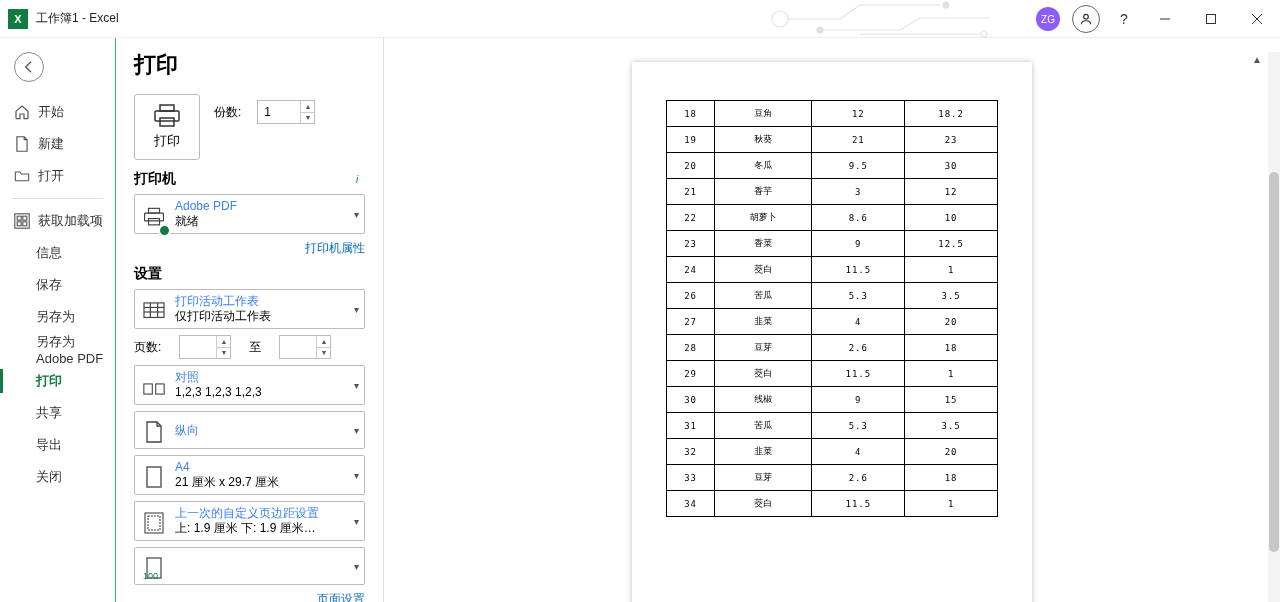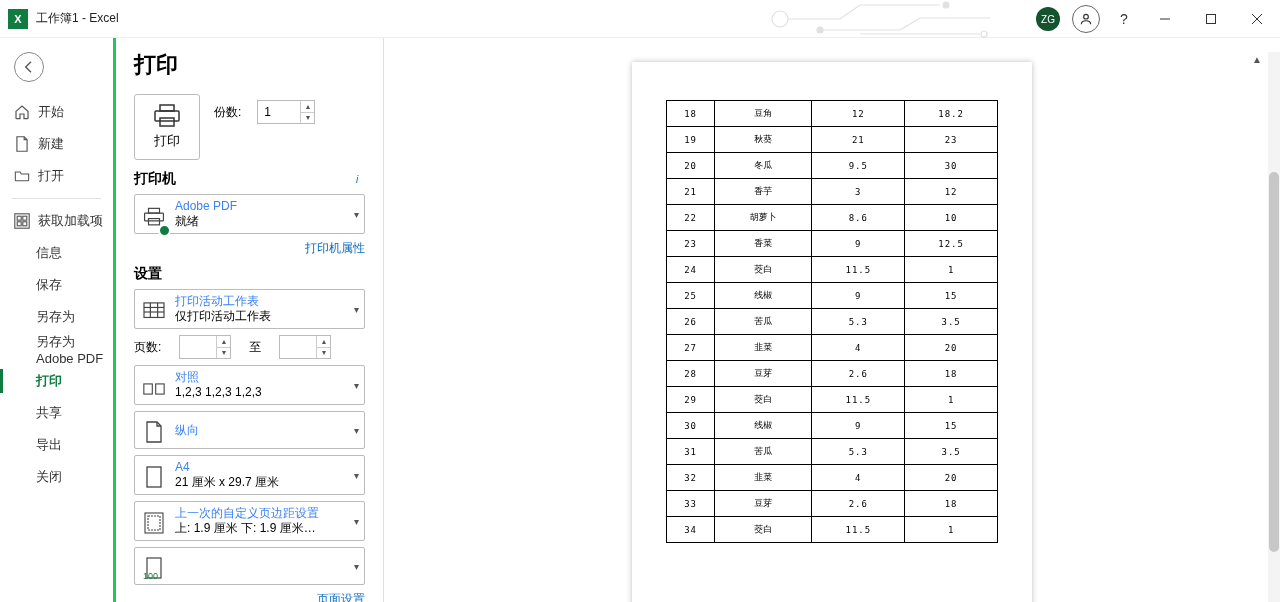--- a/index.html
+++ b/index.html
@@ -2,29 +2,29 @@
 <html><head>
 <meta charset="utf-8">
 <style>
 * { margin: 0; padding: 0; box-sizing: border-box; font-family: "Segoe UI", "Microsoft YaHei", sans-serif; }
 html, body { width: 1280px; height: 602px; overflow: hidden; background: #fff; }
 
 .titlebar { height: 38px; display: flex; align-items: center; background: #fff; border-bottom: 1px solid #eee; position: relative; }
 .titlebar .app-icon { width: 20px; height: 20px; background: #107c41; margin: 0 8px; display: flex; align-items: center; justify-content: center; color: #fff; font-size: 11px; font-weight: bold; }
 .titlebar .title { font-size: 12px; color: #222; }
 .titlebar .right { position: absolute; right: 0; top: 0; height: 38px; display: flex; align-items: center; }
-.titlebar .avatar { width: 24px; height: 24px; border-radius: 50%; background: #14532d; color: #fff; font-size: 10px; display: flex; align-items: center; justify-content: center; margin: 0 6px; }
+.titlebar .avatar { width: 24px; height: 24px; border-radius: 50%; background: #8b5cf6; color: #fff; font-size: 10px; display: flex; align-items: center; justify-content: center; margin: 0 6px; }
 .titlebar .outline-btn { width: 28px; height: 28px; border-radius: 50%; border: 1px solid #666; display: flex; align-items: center; justify-content: center; margin: 0 6px; font-size: 13px; color: #333; cursor: pointer; }
 .titlebar .help-btn { width: 36px; height: 36px; display: flex; align-items: center; justify-content: center; font-size: 14px; color: #333; cursor: pointer; }
 .titlebar .wincontrol { width: 46px; height: 38px; display: flex; align-items: center; justify-content: center; cursor: pointer; color: #333; }
 .titlebar .deco { position: absolute; top: 0; right: 260px; height: 38px; width: 260px; opacity: 0.25; }
 
 .body-row { display: flex; height: 564px; }
 
-.sidebar { width: 116px; background: #fff; border-right: 3px solid #22c55e; padding-top: 8px; }
+.sidebar { width: 116px; background: #fff; border-right: 1px solid #22c55e; padding-top: 8px; }
 .sidebar .back { width: 30px; height: 30px; margin: 6px 0 14px 14px; border: 1px solid #888; border-radius: 50%; display: flex; align-items: center; justify-content: center; cursor: pointer; }
 .sidebar .nav-item { display: flex; align-items: center; height: 32px; padding-left: 14px; font-size: 13px; color: #333; cursor: pointer; gap: 8px; }
 .sidebar .nav-item.no-icon { padding-left: 36px; }
 .sidebar .nav-item.disabled { color: #aaa; cursor: default; }
 .sidebar .nav-item.active { position: relative; color: #107c41; font-weight: 600; }
 .sidebar .nav-item.active::before { content: ""; position: absolute; left: 0; top: 4px; bottom: 4px; width: 3px; background: #107c41; }
 .sidebar .divider { height: 1px; background: #e0e0e0; margin: 6px 12px; }
 .sidebar .nav-icon { width: 16px; height: 16px; display: flex; align-items: center; justify-content: center; color: #555; }
 
 .settings-pane { width: 268px; border-right: 1px solid #e0e0e0; padding: 12px 18px 0 18px; overflow-y: auto; }
@@ -388,26 +388,20 @@
               <td>9</td>
               <td>12.5</td>
             </tr>
             <tr>
               <td>24</td>
               <td>茭白</td>
               <td>11.5</td>
               <td>1</td>
             </tr>
             <tr>
-              <td>25</td>
-              <td>线椒</td>
-              <td>9</td>
-              <td>15</td>
-            </tr>
-            <tr>
               <td>26</td>
               <td>苦瓜</td>
               <td>5.3</td>
               <td>3.5</td>
             </tr>
             <tr>
               <td>27</td>
               <td>韭菜</td>
               <td>4</td>
               <td>20</td>

